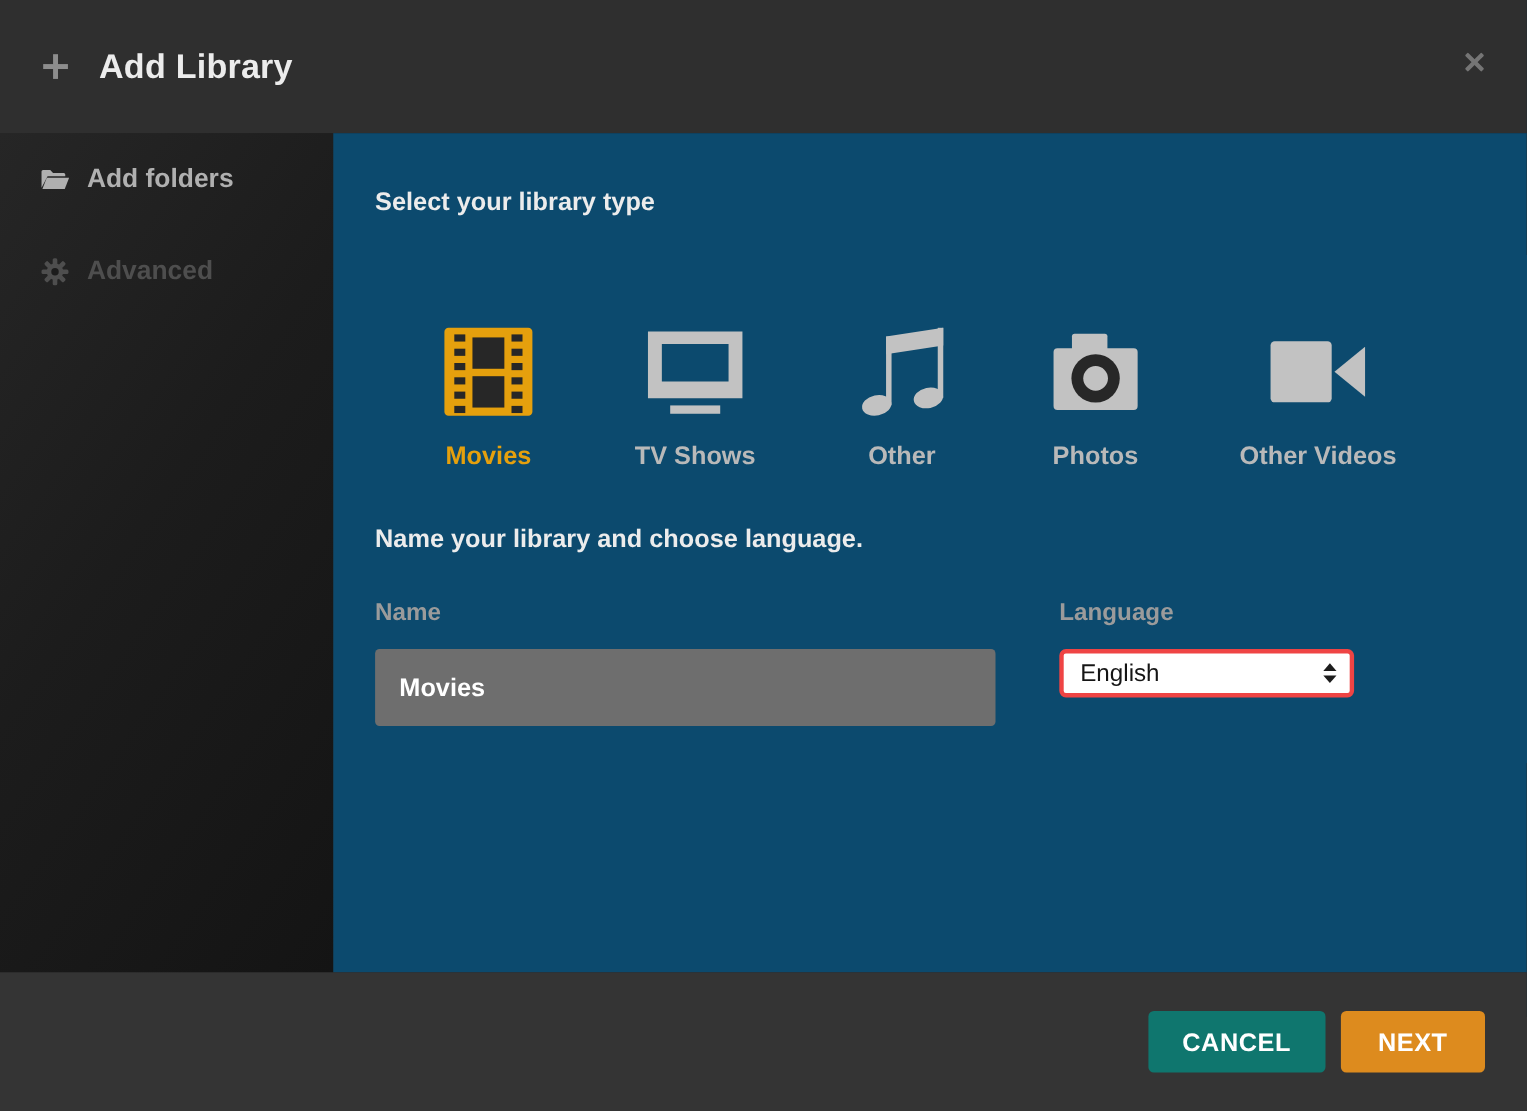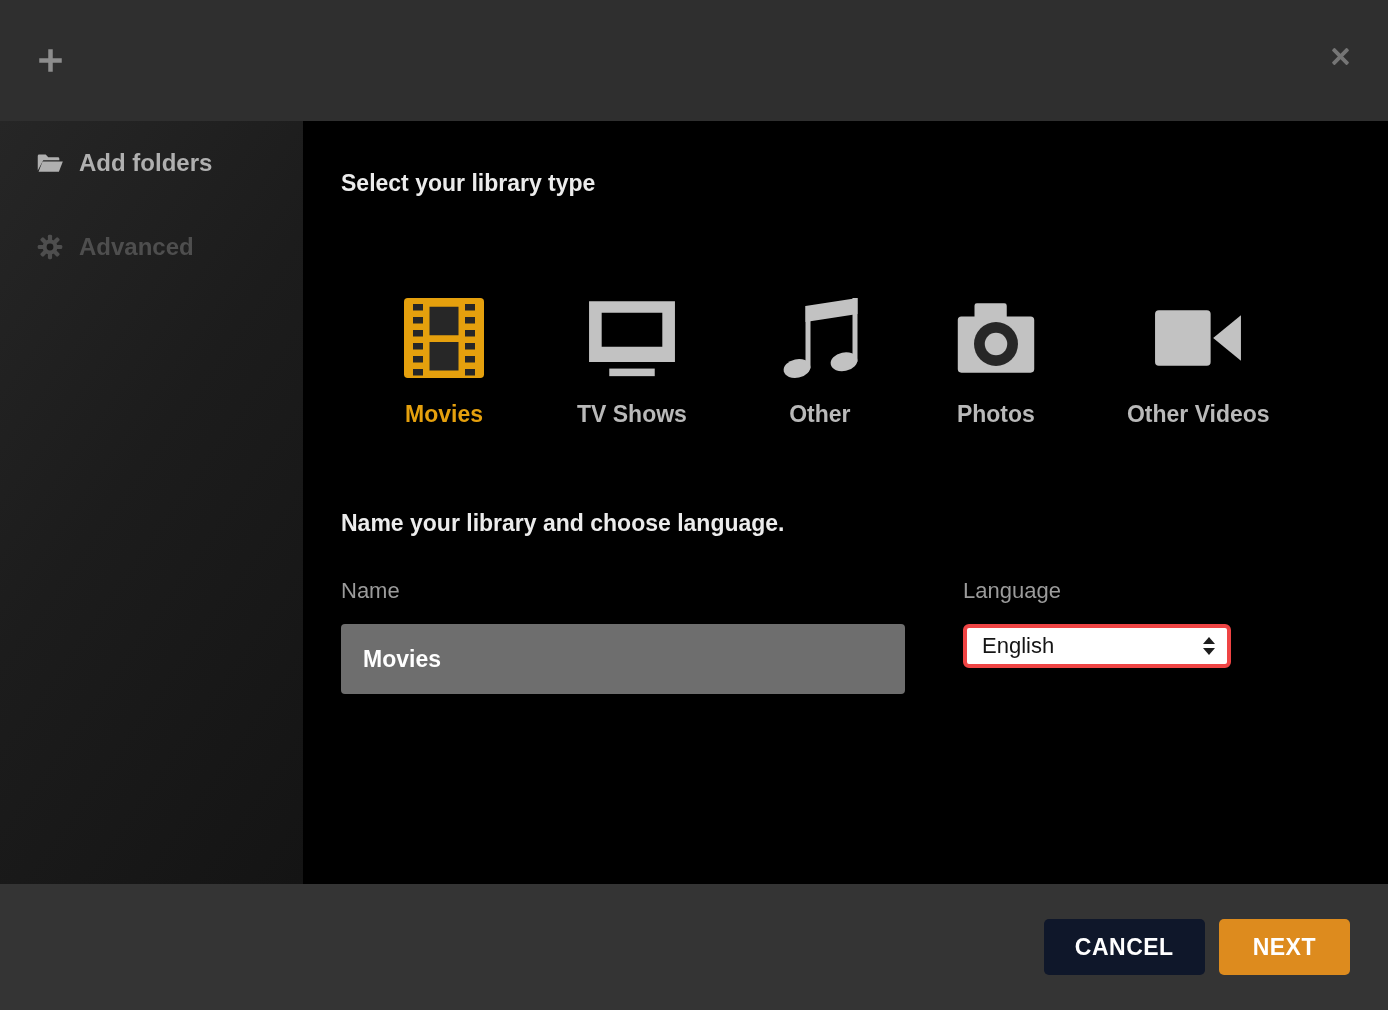--- a/index.html
+++ b/index.html
@@ -43,21 +43,21 @@
     padding-left: 36px; cursor: pointer;
     font-size: 24px; font-weight: 600;
   }
   .side-item .side-icon { width: 28px; height: 28px; margin-right: 15px; flex: 0 0 auto; }
   .side-item.active { color: #e5a00d; }
   .side-item.normal { color: #b0b0b0; }
   .side-item.disabled { color: #4e4e4e; cursor: default; }
 
   .main {
     flex: 1 1 auto;
-    background: #000000;
+    background: #0c4a6e;
     padding: 47px 38px 0 38px;
   }
   .section-heading {
     color: #ececec; font-size: 23px; font-weight: 600; line-height: 30px;
   }
 
   
   .type-row {
     margin: 95px 0 0 58px;
     display: flex; gap: 88px;
@@ -68,25 +68,25 @@
   }
   .type-icon-box { height: 90px; display: flex; align-items: center; justify-content: center; }
   .type-label {
     margin-top: 17px; font-size: 23px; font-weight: 600; line-height: 28px;
     color: #b9b9b9; white-space: nowrap;
   }
   .type-item .gray-icon { color: #c2c2c2; }
   .type-item.selected .type-label { color: #e5a00d; }
 
   
-  .name-heading { margin-top: 80px; }
+  .name-heading { margin-top: 46px; }
   .form-row { margin-top: 40px; display: flex; gap: 58px; }
   .field-label {
     display: block; color: #9b9b9b; font-size: 22px; line-height: 26px;
-    margin-bottom: 20px; font-weight: 400;
+    margin-bottom: 20px; font-weight: 700;
   }
   .name-col { width: 564px; }
   .name-input {
     width: 100%; height: 70px;
     background: #6e6e6e; border: none; border-radius: 4px;
     color: #ffffff; font-size: 23px; font-family: "Liberation Sans", sans-serif;
     font-weight: 600; padding: 0 22px; outline: none;
   }
   .lang-col { width: 268px; }
   .lang-select {
@@ -107,35 +107,36 @@
     background: #343434;
     display: flex; align-items: center; justify-content: flex-end;
     padding-right: 38px; gap: 14px;
   }
   .btn {
     height: 56px; border: none; border-radius: 5px; cursor: pointer;
     color: #ffffff; font-size: 23px; font-weight: 700; letter-spacing: 0.5px;
     font-family: "Liberation Sans", sans-serif;
     display: flex; align-items: center; justify-content: center;
   }
-  .btn-cancel { background: #0f172a; padding: 0 31px; }
+  .btn-cancel { background: #0f766e; padding: 0 31px; }
   .btn-next { background: #dd8b1e; padding: 0 34px; }
 
   svg { display: block; }
 </style>
 </head>
 <body>
 
 <div class="dialog">
 
   <header class="header">
     <svg class="plus-icon" viewBox="0 0 24 24" fill="currentColor">
       <rect x="10" y="2" width="4" height="20"></rect>
       <rect x="2" y="10" width="20" height="4"></rect>
     </svg>
+    <h1 class="dialog-title">Add Library</h1>
     <button class="close-btn">
       <svg viewBox="0 0 24 24" fill="currentColor">
         <g transform="rotate(45 12 12)">
           <rect x="10" y="1" width="4" height="22" rx="1"></rect>
           <rect x="1" y="10" width="22" height="4" rx="1"></rect>
         </g>
       </svg>
     </button>
   </header>
 

